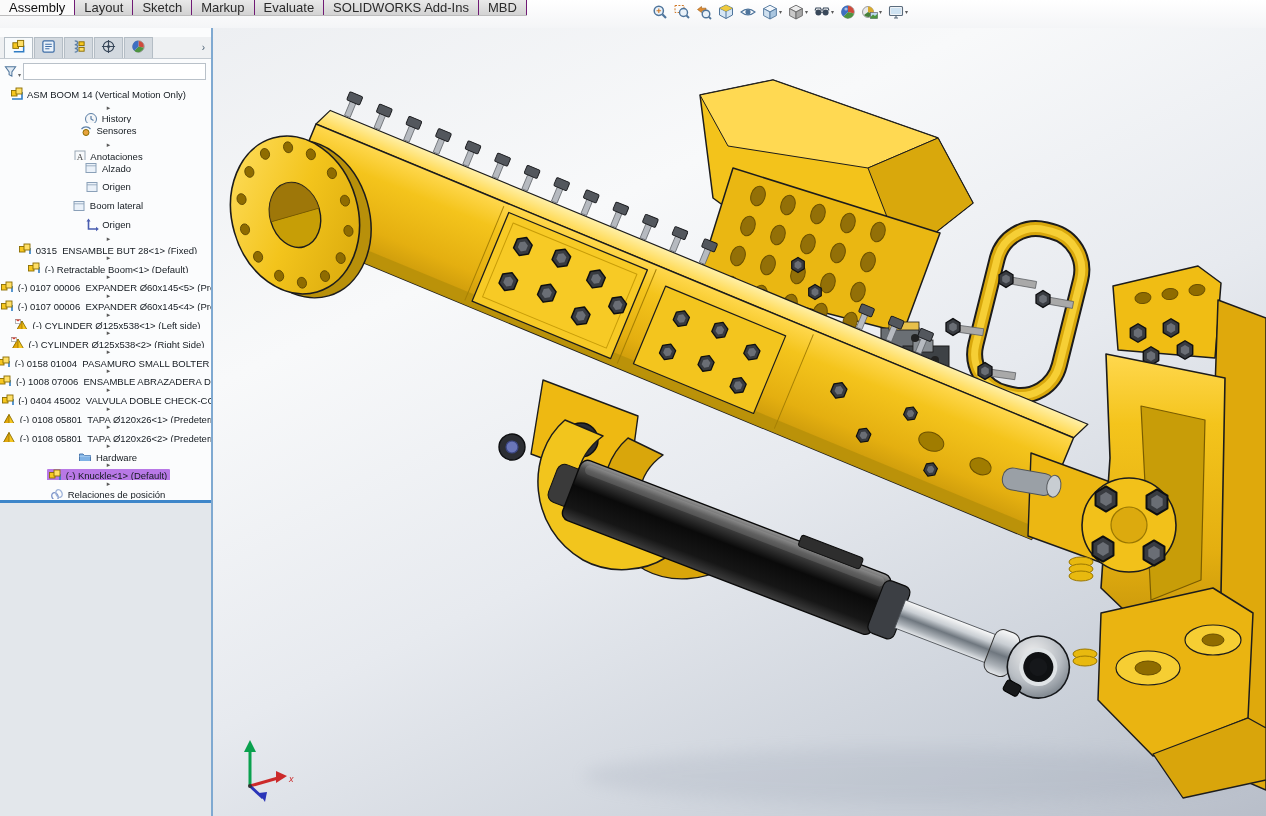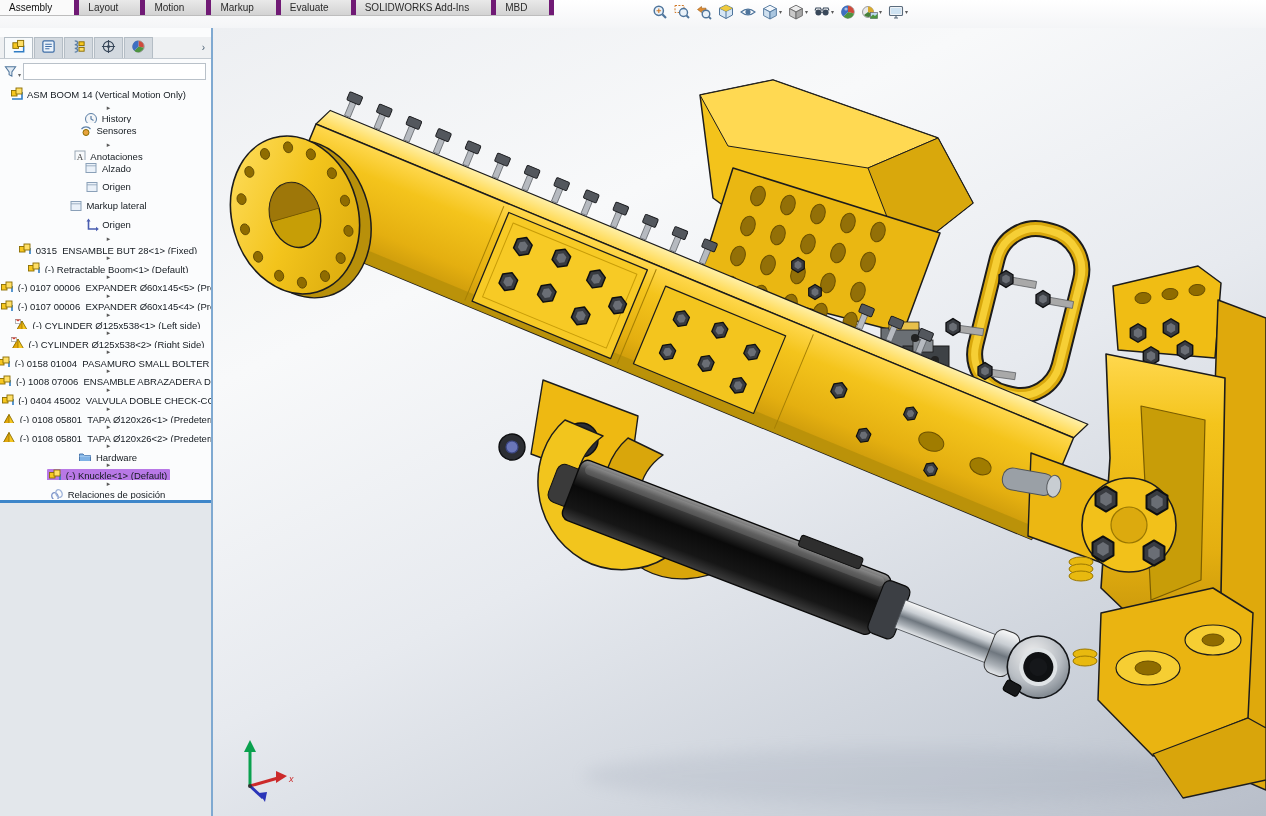--- a/index.html
+++ b/index.html
@@ -6,22 +6,22 @@
   body{
     width:1266px;height:816px;position:relative;overflow:hidden;
     font-family:"Liberation Sans",sans-serif;background:#ffffff;
     -webkit-font-smoothing:antialiased;
   }
   
   #topbar{position:absolute;left:0;top:0;width:1266px;height:28px;
     background:linear-gradient(#ffffff,#f4f5f7);}
   #cmdtabs{position:absolute;left:0;top:0;height:15px;display:flex;
     background:#cccccc;border-bottom:1px solid #bdbdbd;}
-  .ctab{padding:1px 22px 0 9px;font-size:10px;line-height:13px;color:#2b2b2b;
-    background:linear-gradient(#e9e9e9,#d3d3d3);border-right:5px solid #701a75;
+  .ctab{padding:1px 9px 0 9px;font-size:13px;line-height:13px;color:#2b2b2b;
+    background:linear-gradient(#e9e9e9,#d3d3d3);border-right:1px solid #701a75;
     white-space:nowrap;cursor:default;}
   .ctab.active{background:#fafafa;color:#111;}
   #hud{position:absolute;left:652px;top:1px;height:21px;display:flex;
     align-items:center;gap:6px;}
   .hud-btn{display:flex;align-items:center;gap:1px;}
   .hud-ic{width:16px;height:16px;display:inline-block;}
   .hud-ic svg{width:16px;height:16px;display:block;}
   .caret{font-size:6px;color:#5a5a5a;line-height:16px;}
   
   #panel{position:absolute;left:0;top:28px;width:211px;height:788px;
@@ -60,21 +60,21 @@
     background:linear-gradient(155deg,#edeff2 0%,#f8f9fa 28%,#e7eaef 55%,#c9cfd8 85%,#b8bec9 100%);}
   #viewport svg{display:block;}
 </style>
 </head>
 <body>
 
 <div id="topbar">
   <div id="cmdtabs">
       <div class="ctab active">Assembly</div>
       <div class="ctab">Layout</div>
-      <div class="ctab">Motion</div>
+      <div class="ctab">Sketch</div>
       <div class="ctab">Markup</div>
       <div class="ctab">Evaluate</div>
       <div class="ctab">SOLIDWORKS Add-Ins</div>
       <div class="ctab">MBD</div>
     </div>
   <div id="hud">
       <div class="hud-btn">
         <span class="hud-ic">
           <svg viewBox="0 0 16 16">
             <circle cx="6.8" cy="6.8" r="4.6" fill="#eaf2f9" stroke="#4f759c" stroke-width="1.5"></circle>
@@ -308,21 +308,21 @@
       </div>
       <div class="trow ind1">
         <span class="arrow"></span>
         <span class="rowsel">
           <span class="ticon">
             <svg viewBox="0 0 14 14">
               <rect x="2" y="2.5" width="10" height="9" fill="#eaf1f9" stroke="#8aa0b8"></rect>
               <path d="M2 4.8 H12" stroke="#8aa0b8" stroke-width="0.8"></path>
             </svg>
           </span>
-          <span class="tlabel">Markup lateral</span>
+          <span class="tlabel">Boom lateral</span>
         </span>
       </div>
       <div class="trow ind1">
         <span class="arrow"></span>
         <span class="rowsel">
           <span class="ticon">
             <svg viewBox="0 0 14 14">
               <path d="M3.5 2.5 V11 H12" fill="none" stroke="#4a5db0" stroke-width="1.6"></path>
               <path d="M1.5 3.5 L3.5 0.5 L5.5 3.5 Z" fill="#4a5db0"></path>
               <path d="M11 8.7 L13.8 11 L11 13.3 Z" fill="#4a5db0"></path>

